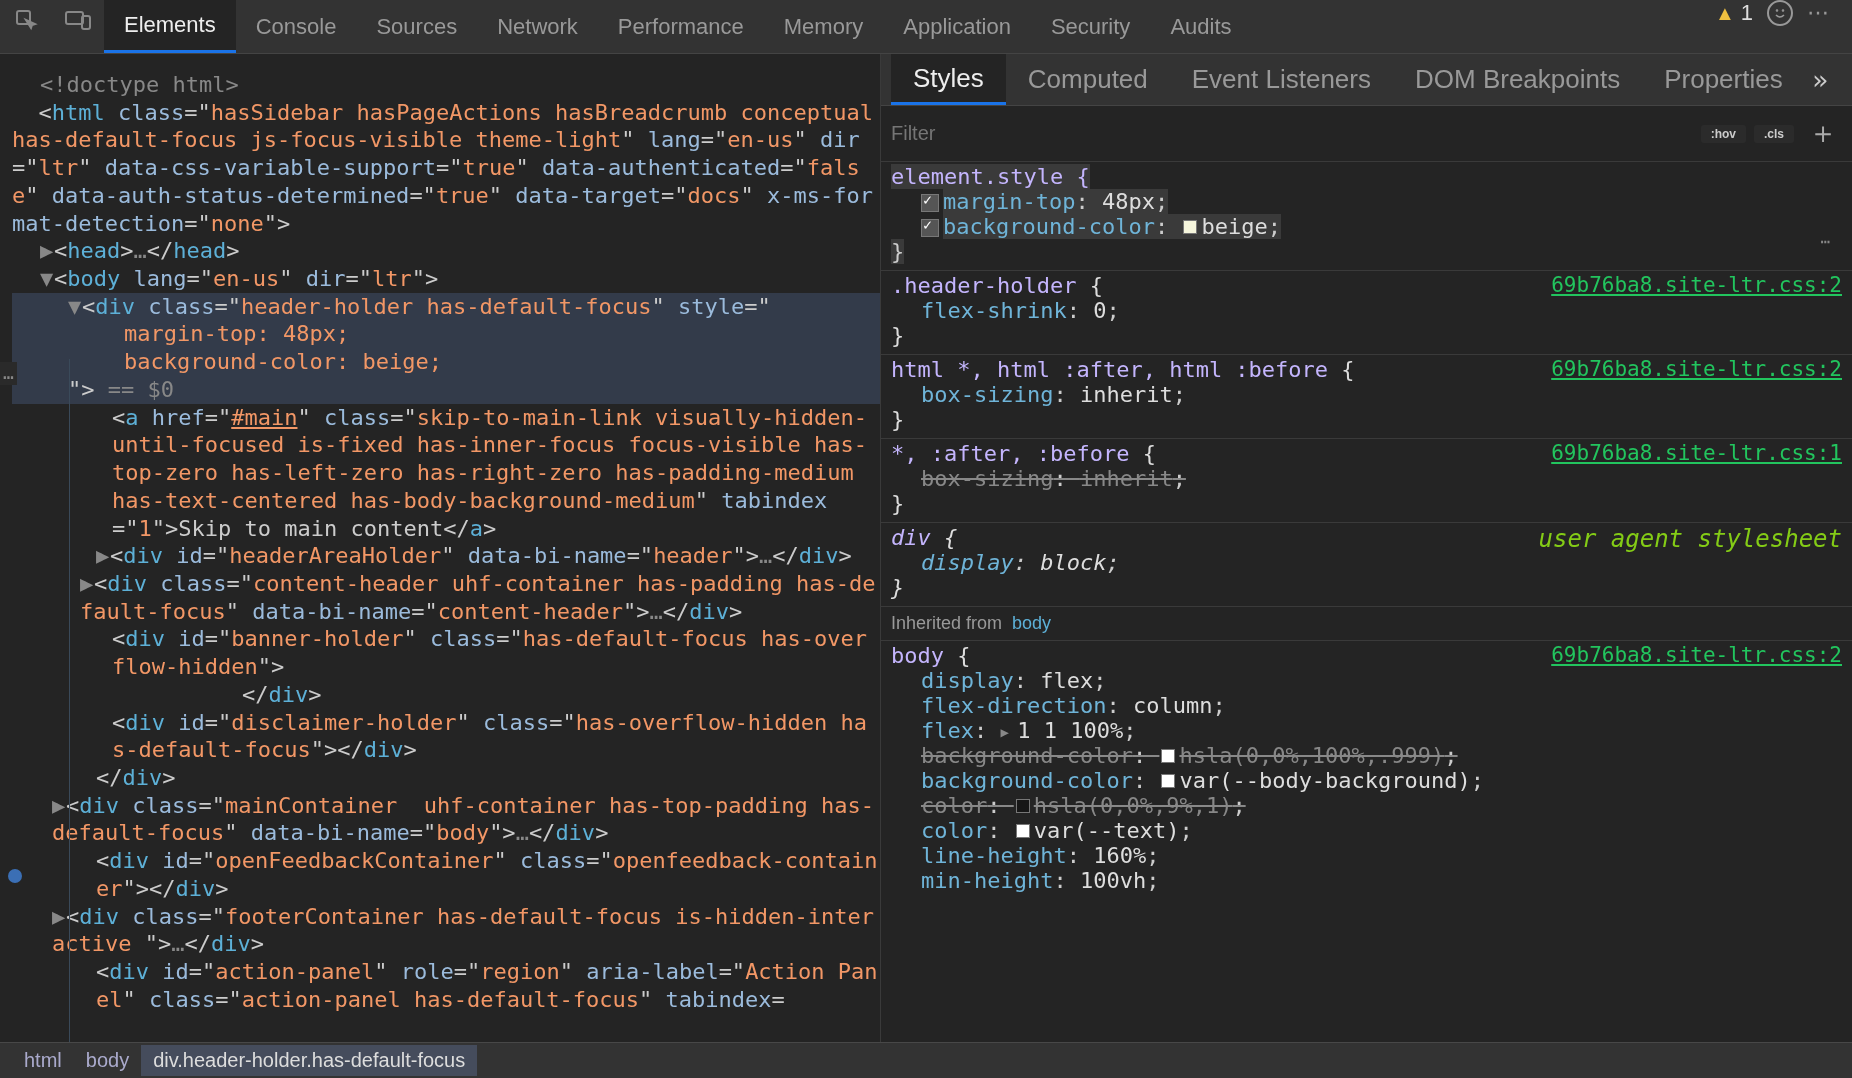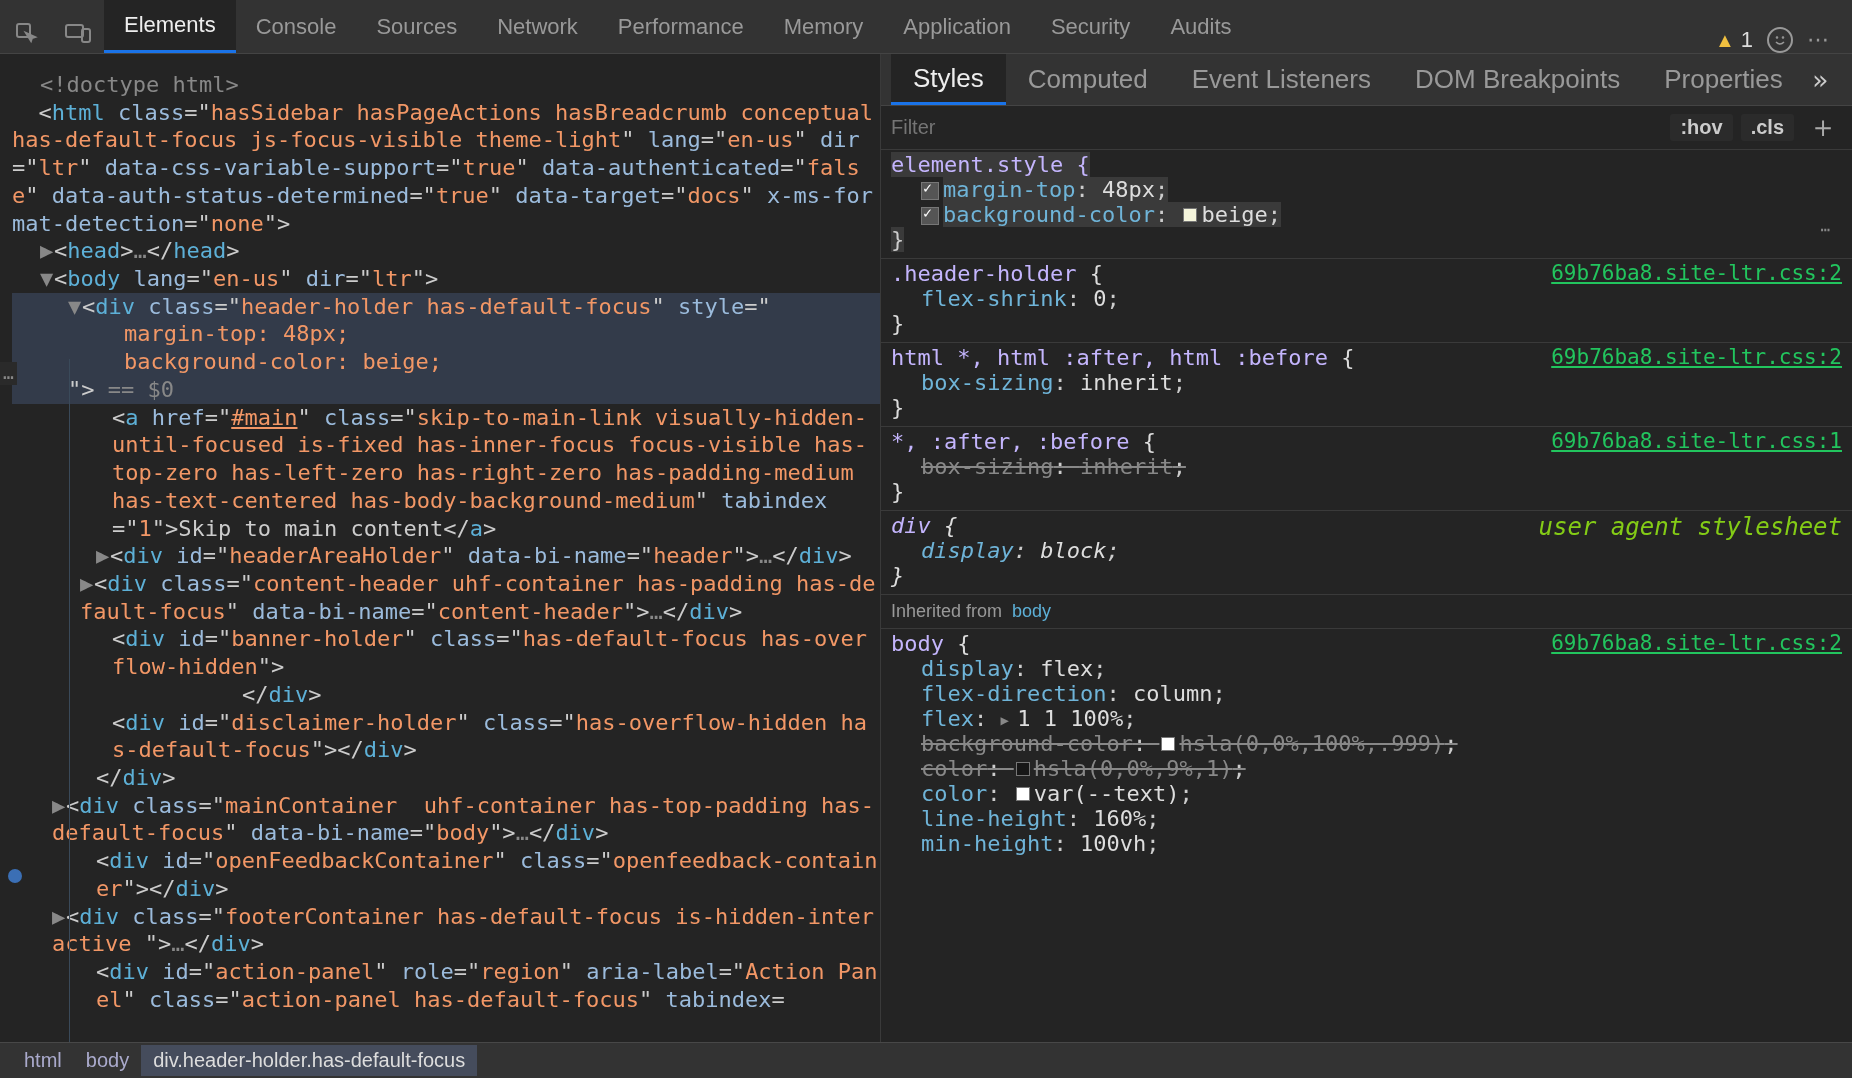--- a/index.html
+++ b/index.html
@@ -8,21 +8,21 @@
   background: #242424;
   color: #ccc;
   width: 1852px;
   height: 1078px;
   overflow: hidden;
 }
 .toolbar {
   height: 54px;
   background: #333;
   display: flex;
-  align-items: flex-end;
+  align-items: flex-start;
   border-bottom: 1px solid #444;
 }
 .tool-icon {
   width: 40px; height: 40px;
   display: flex; align-items: center; justify-content: center;
   margin: 0 6px;
   cursor: pointer;
 }
 .tool-icon svg { stroke: #888; fill: none; stroke-width: 2; }
 .main-tabs { display: flex; height: 100%; }
@@ -111,30 +111,30 @@
   font-size: 26px; color: #999;
   cursor: pointer;
   font-family: "Segoe UI",Arial,sans-serif;
 }
 .sub-tab.active { color: #eee; border-bottom: 3px solid #1a73e8; background: #242424;}
 .sub-more { margin-left: auto; padding-right: 24px; color: #ccc; font-size: 26px; }
 
 .filter-bar {
   display: flex; align-items: center;
   border-bottom: 1px solid #3a3a3a;
-  height: 44px;
+  height: 56px;
   padding: 0 8px 0 10px;
   font-family: "Segoe UI",Arial,sans-serif;
 }
 .filter-input {
   flex: 1; background: transparent; border: none;
   color: #888; font-size: 20px; outline: none;
   font-family: "Segoe UI",Arial,sans-serif;
 }
-.pill { font-size: 20px; color: #ccc; padding: 2px 10px; background: #2b2b2b; margin: 0 4px; border-radius: 3px; font-weight: 600;}
+.pill { font-size: 12px; color: #ccc; padding: 2px 10px; background: #2b2b2b; margin: 0 4px; border-radius: 3px; font-weight: 600;}
 .plus { font-size: 30px; color: #aaa; padding: 0 6px 0 10px; }
 
 .styles-body {
   flex: 1; overflow-y: auto;
   font-size: 22px;
 }
 .rule { border-bottom: 1px solid #3a3a3a; padding: 2px 10px 6px 10px; position: relative; }
 .sel { color: #c4b5fd; }
 .selhl { background: #3a3a3a; }
 .brace { color: #ddd; }
@@ -306,20 +306,21 @@
         <span>Inherited from</span>&nbsp;&nbsp;<span class="bl">body</span>
       </div>
 
       <div class="rule" style="border-bottom:none;">
         <a class="lnk">69b76ba8.site-ltr.css:2</a>
         <span class="sel">body</span> <span class="brace">{</span>
         <div class="prl"><span class="prop">display</span><span class="text">: </span><span class="val">flex</span><span class="text">;</span></div>
         <div class="prl"><span class="prop">flex-direction</span><span class="text">: </span><span class="val">column</span><span class="text">;</span></div>
         <div class="prl"><span class="prop">flex</span><span class="text">: </span><span class="exp">▶ </span><span class="val">1 1 100%</span><span class="text">;</span></div>
         <div class="prl strk"><span class="prop">background-color</span><span class="text">: </span><span class="sw" style="background:#fff"></span><span class="val">hsla(0,0%,100%,.999)</span><span class="text">;</span></div>
+        <div class="prl"><span class="prop">background-color</span><span class="text">: </span><span class="sw" style="background:#fff"></span><span class="val">var(--body-background)</span><span class="text">;</span></div>
         <div class="prl strk"><span class="prop">color</span><span class="text">: </span><span class="sw" style="background:#171717"></span><span class="val">hsla(0,0%,9%,1)</span><span class="text">;</span></div>
         <div class="prl"><span class="prop">color</span><span class="text">: </span><span class="sw" style="background:#fff;border:1px solid #777"></span><span class="val">var(--text)</span><span class="text">;</span></div>
         <div class="prl"><span class="prop">line-height</span><span class="text">: </span><span class="val">160%</span><span class="text">;</span></div>
         <div class="prl"><span class="prop">min-height</span><span class="text">: </span><span class="val">100vh</span><span class="text">;</span></div>
       </div>
     </div>
   </div>
 </div>
 
 <div class="breadcrumb">

